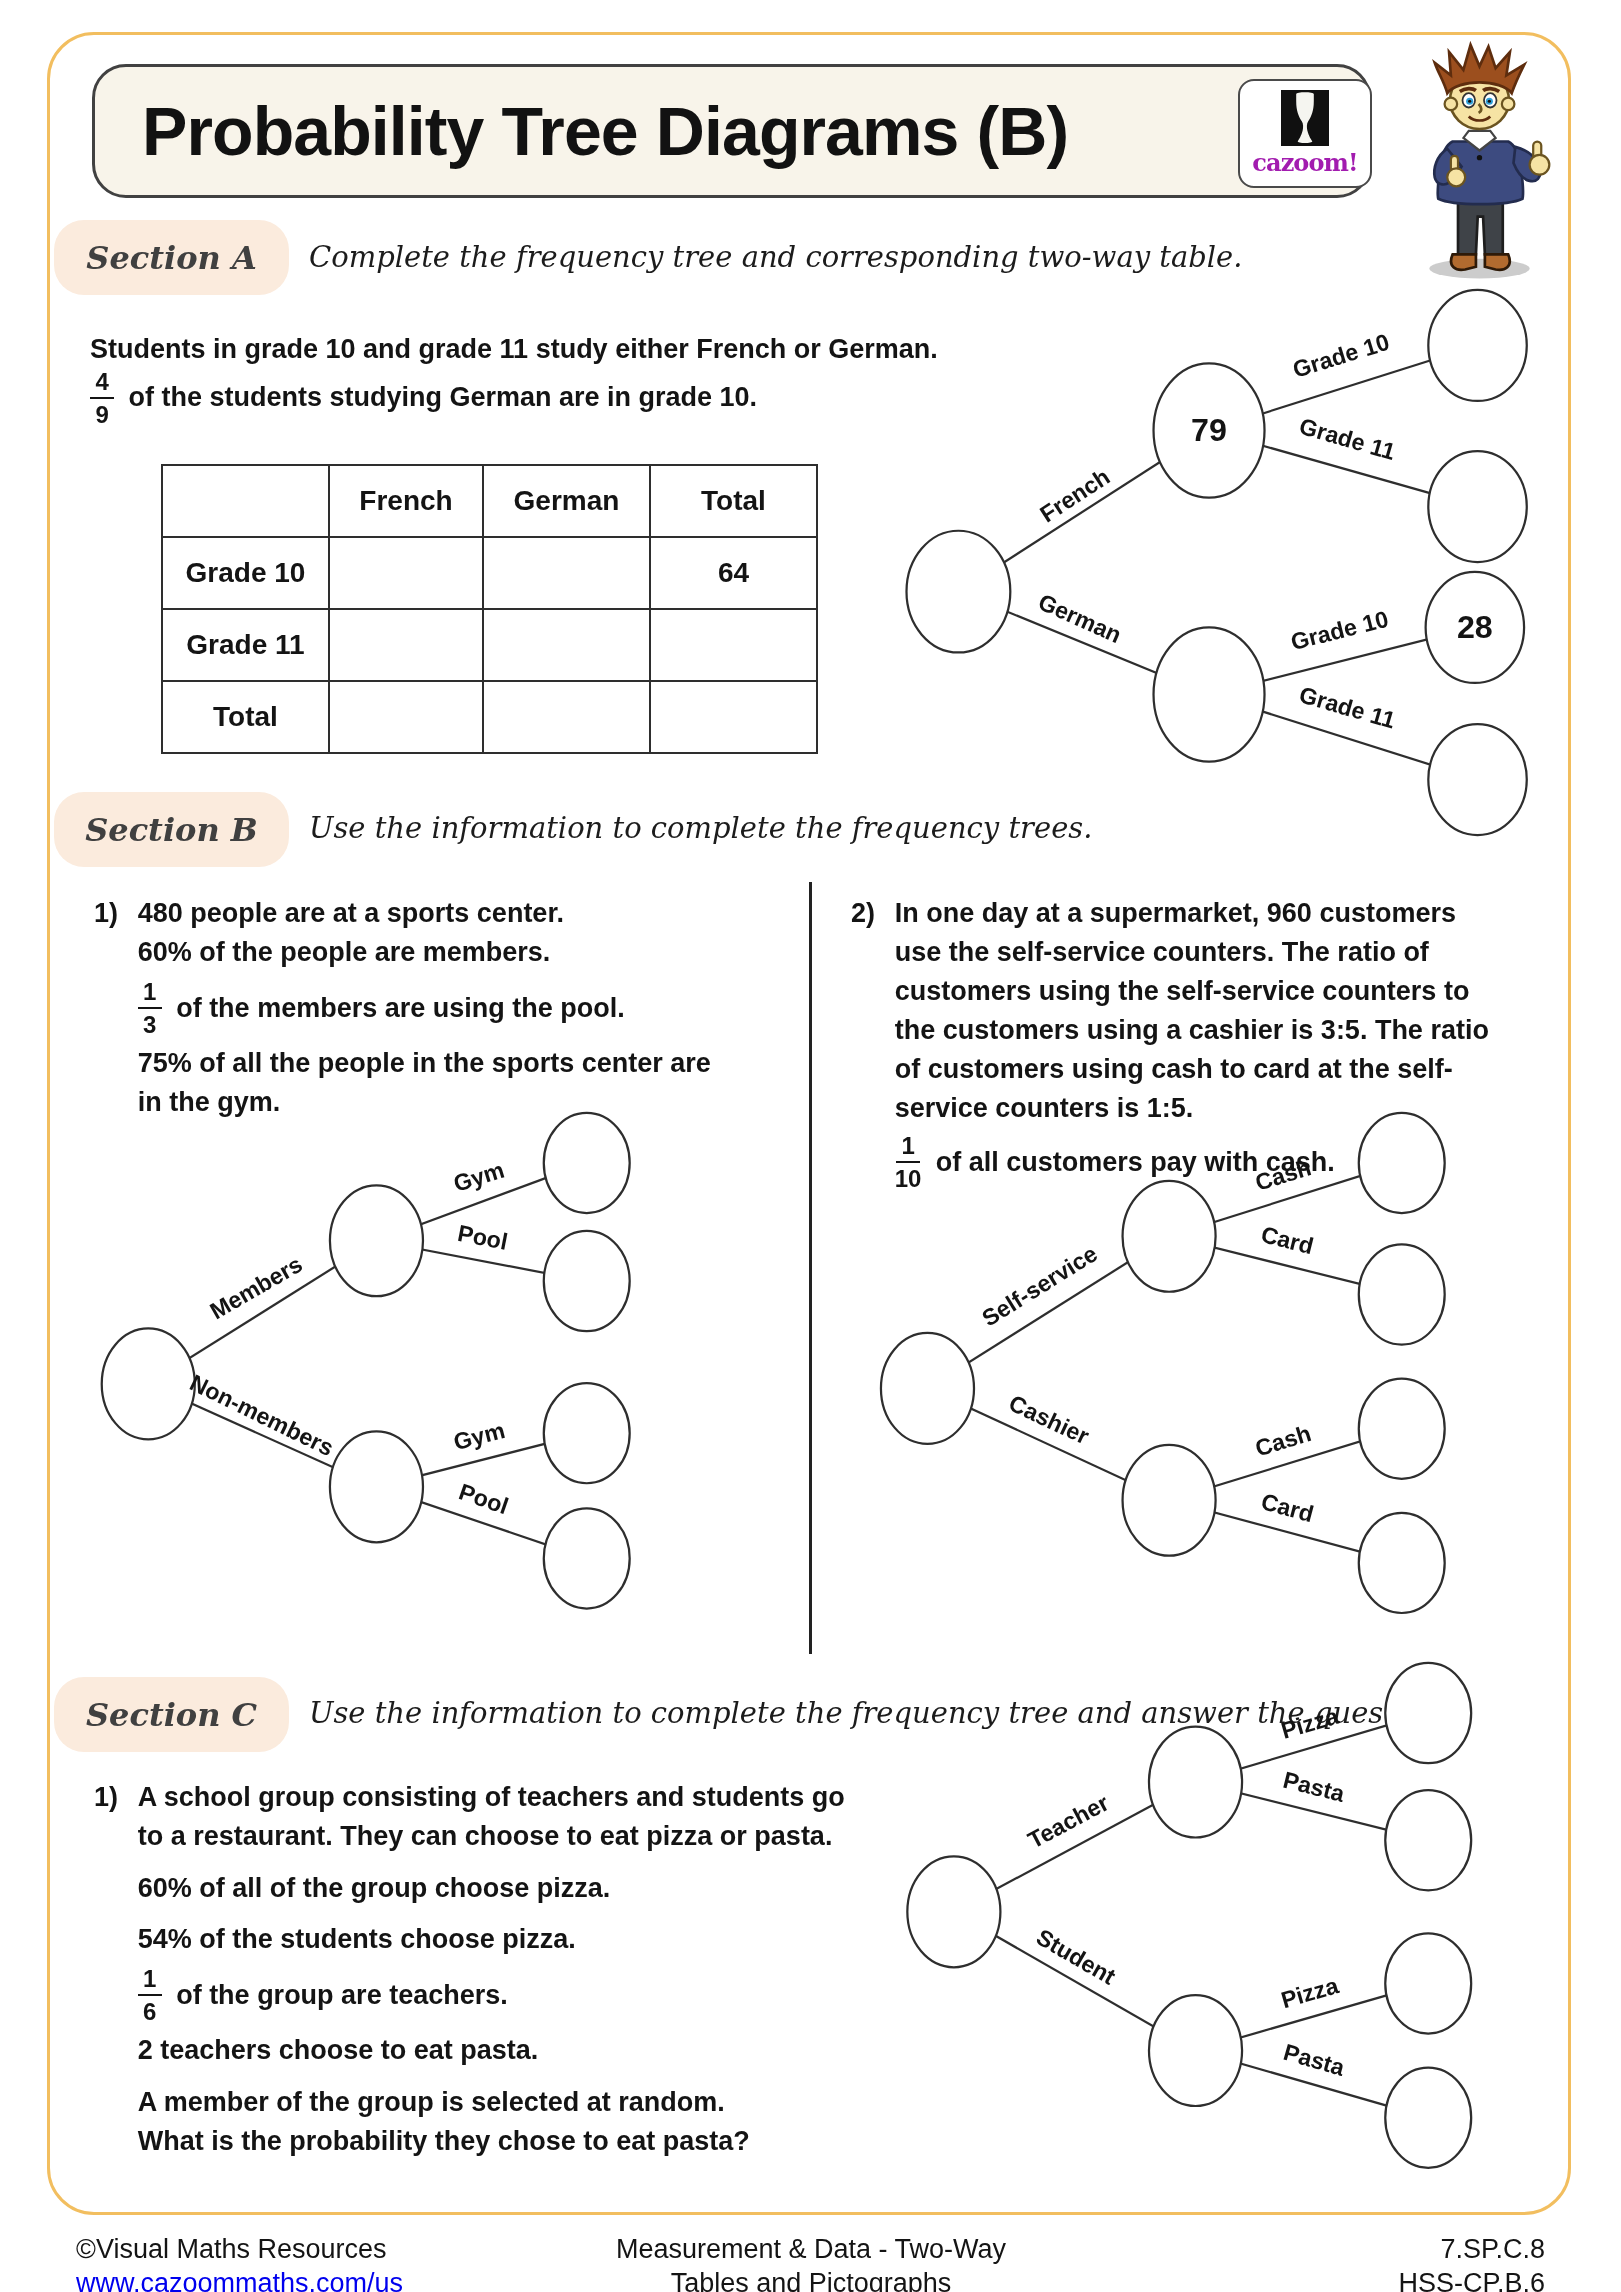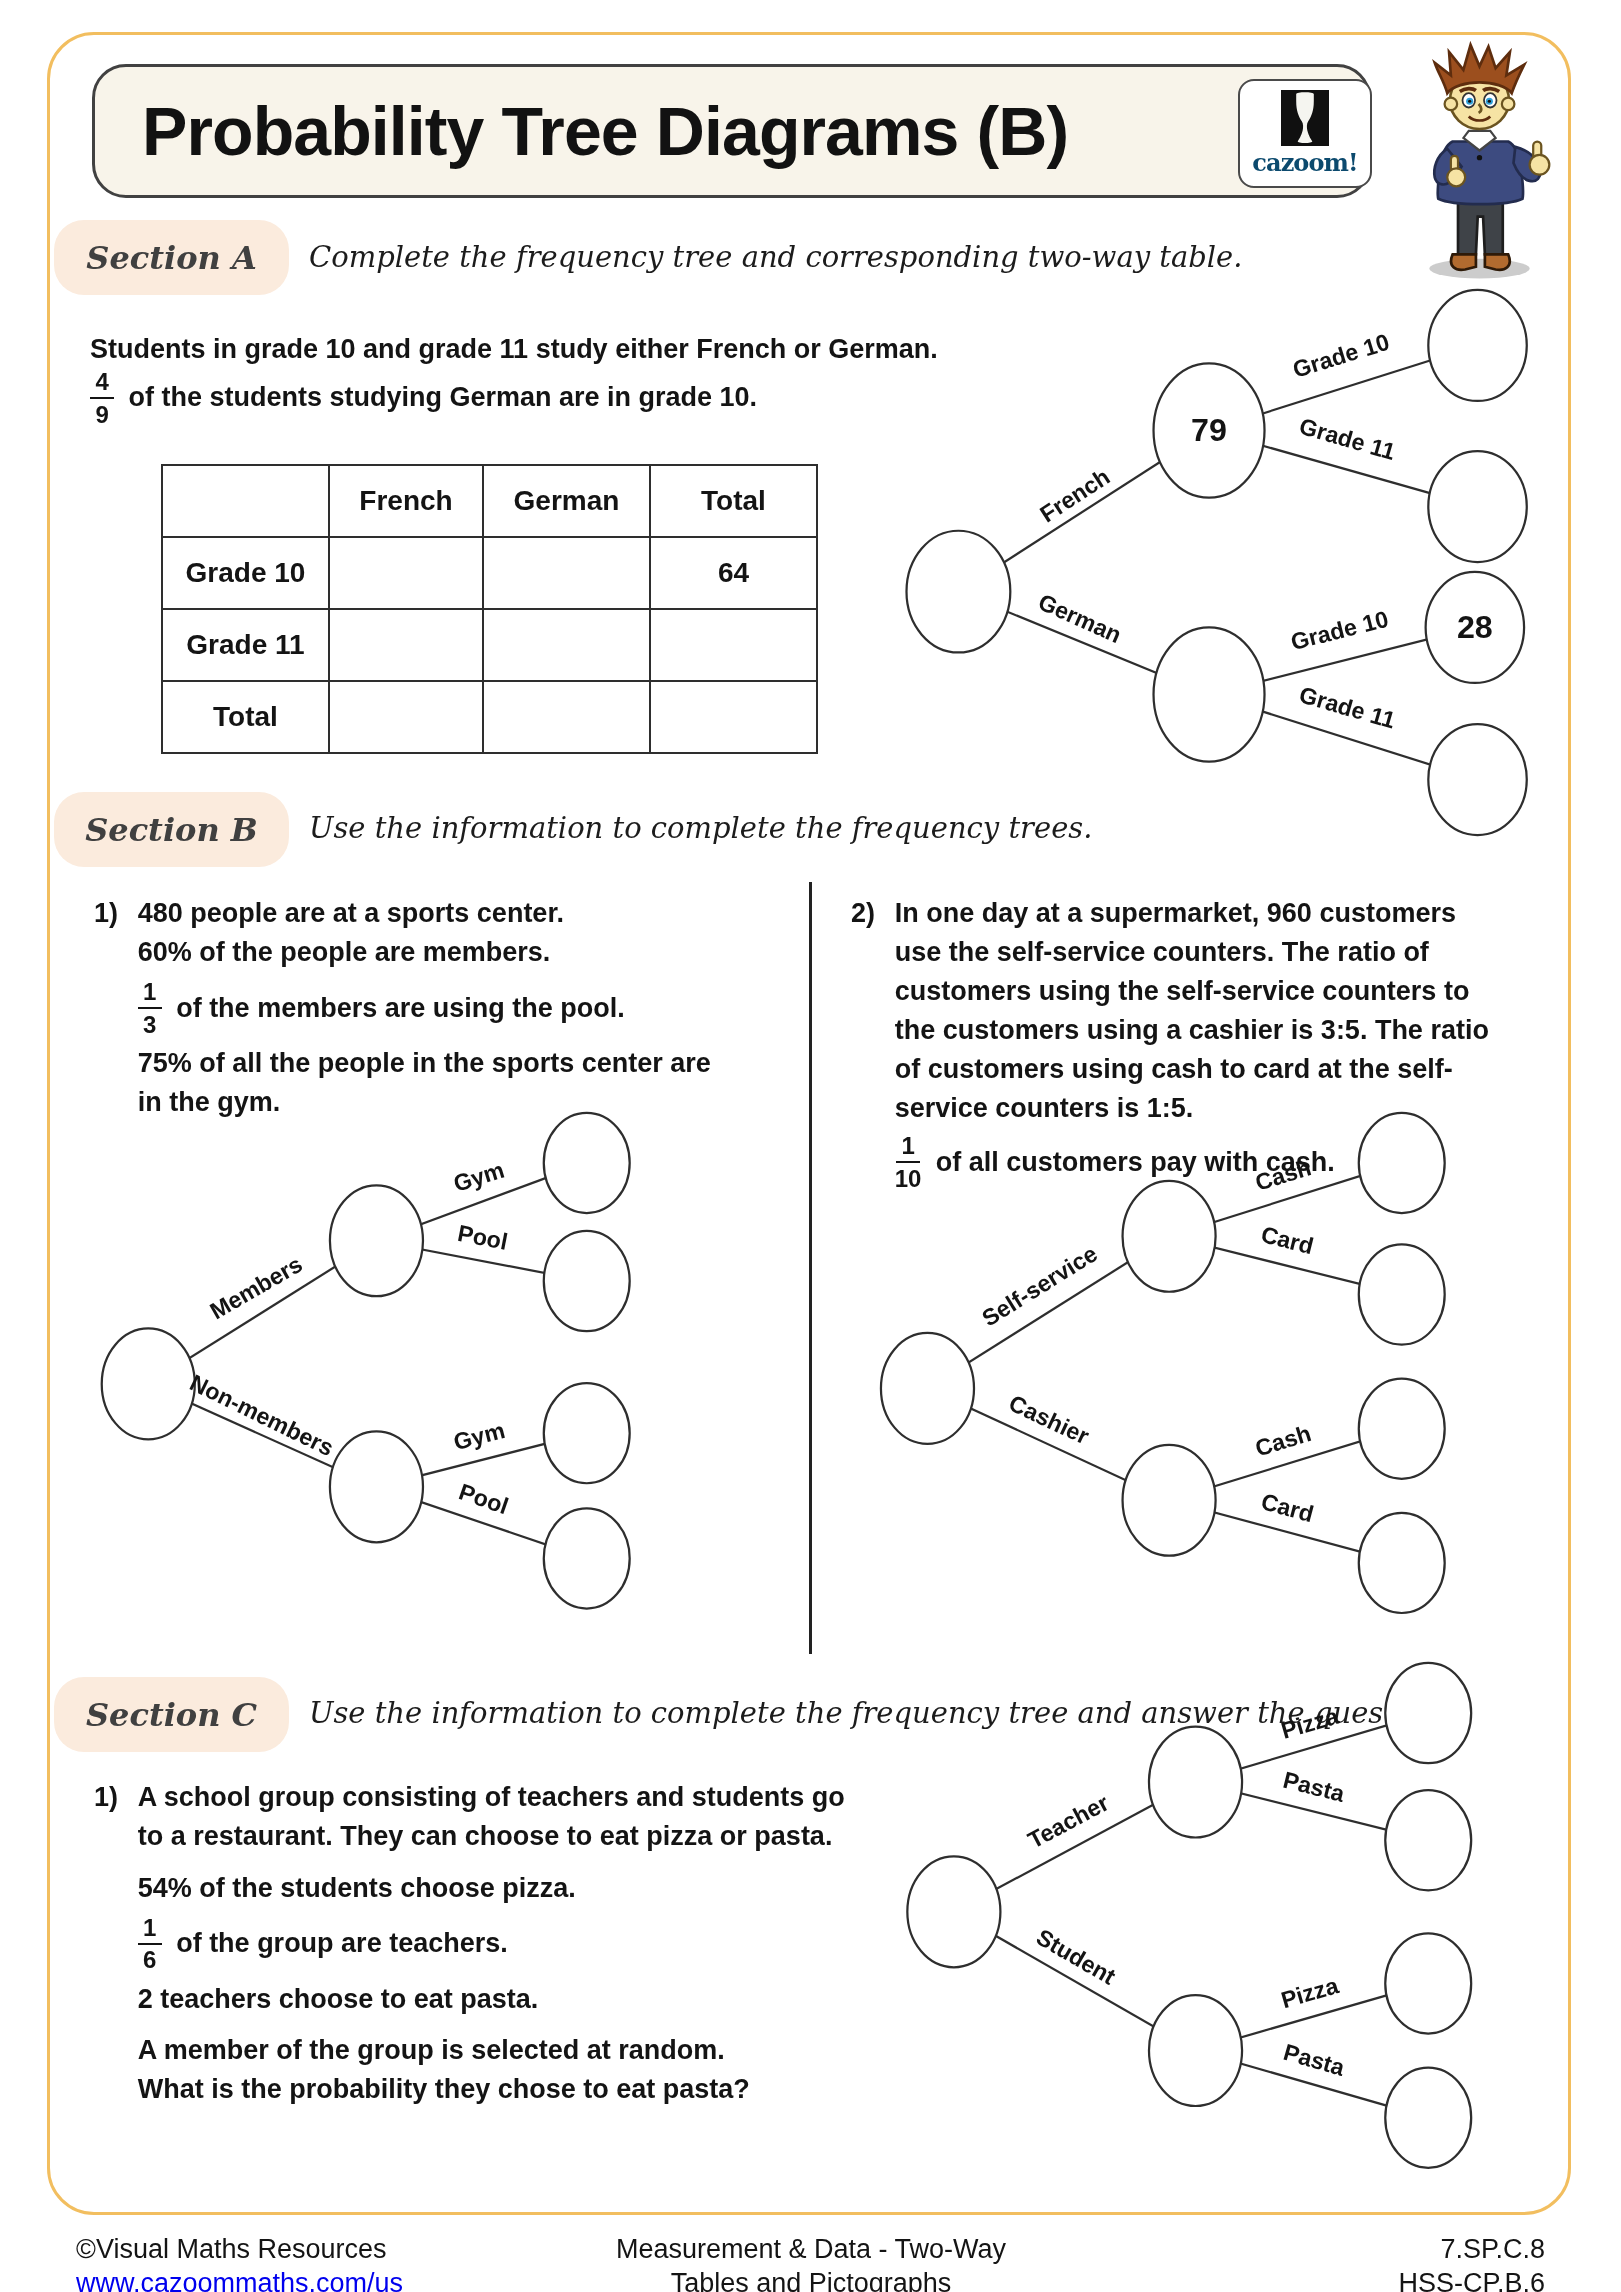--- a/index.html
+++ b/index.html
@@ -32,21 +32,21 @@
     position: absolute; left: 1238px; top: 79px;
     width: 134px; height: 109px;
     background: #ffffff;
     border: 2.7px solid #4a4a4a;
     border-radius: 16px;
     display: flex; flex-direction: column; align-items: center; justify-content: center;
     gap: 1.8px;
   }
   .logo-text {
     font-family: "DejaVu Serif", serif;
-    font-weight: bold; font-size: 24px; letter-spacing: -0.9px; color: #0c4a6e;
+    font-weight: bold; font-size: 24px; letter-spacing: -0.9px; color: #a21caf;
   }
   .mascot { position: absolute; left: 1390px; top: 41px; width: 179px; height: 244px; }
   
   .section-label {
     position: absolute; left: 54px;
     width: 235px; height: 75px;
     background: #FBEBDD;
     border-radius: 30px;
     display: flex; align-items: center; justify-content: center;
     font-family: "DejaVu Serif", serif;
@@ -301,20 +301,21 @@
 <div class="section-label" style="top:1677px;">
   <span>Section C</span>
 </div>
 <div class="section-instruction" style="top:1696px;">Use the information to complete the frequency tree and answer the question.</div>
 
 <div class="question" style="left:94px;top:1778px;">
   <div class="q-number">1)</div>
   <div>
     <div class="bold-line">A school group consisting of teachers and students go</div>
     <div class="bold-line">to a restaurant. They can choose to eat pizza or pasta.</div>
+    <div class="bold-line" style="margin-top:12.5px;">60% of all of the group choose pizza.</div>
     <div class="bold-line" style="margin-top:12.5px;">54% of the students choose pizza.</div>
     <div class="frac-row" style="margin:7.2px 0;">
       <span class="frac">
         <span class="num">1</span>
         <span class="den">6</span>
       </span>
       <span class="bold-line">of the group are teachers.</span>
     </div>
     <div class="bold-line">2 teachers choose to eat pasta.</div>
     <div class="bold-line" style="margin-top:12.5px;">A member of the group is selected at random.</div>

